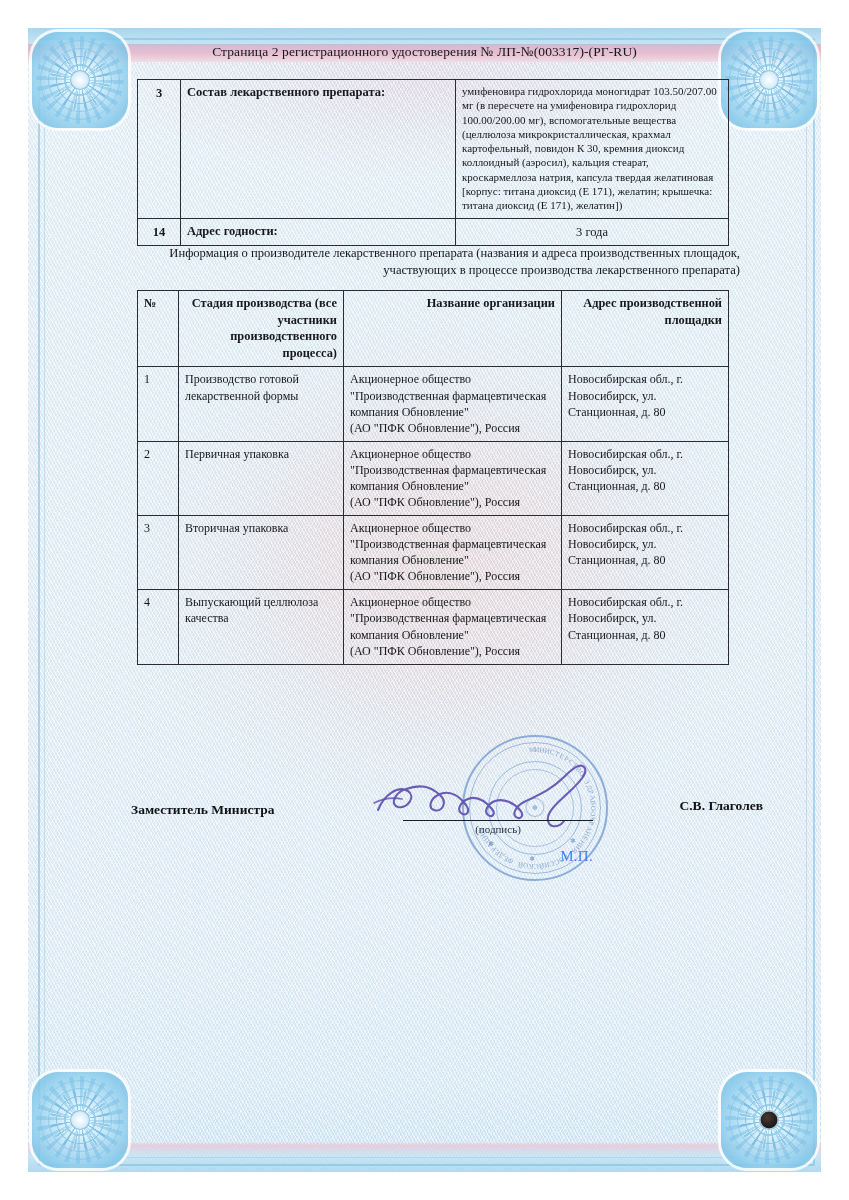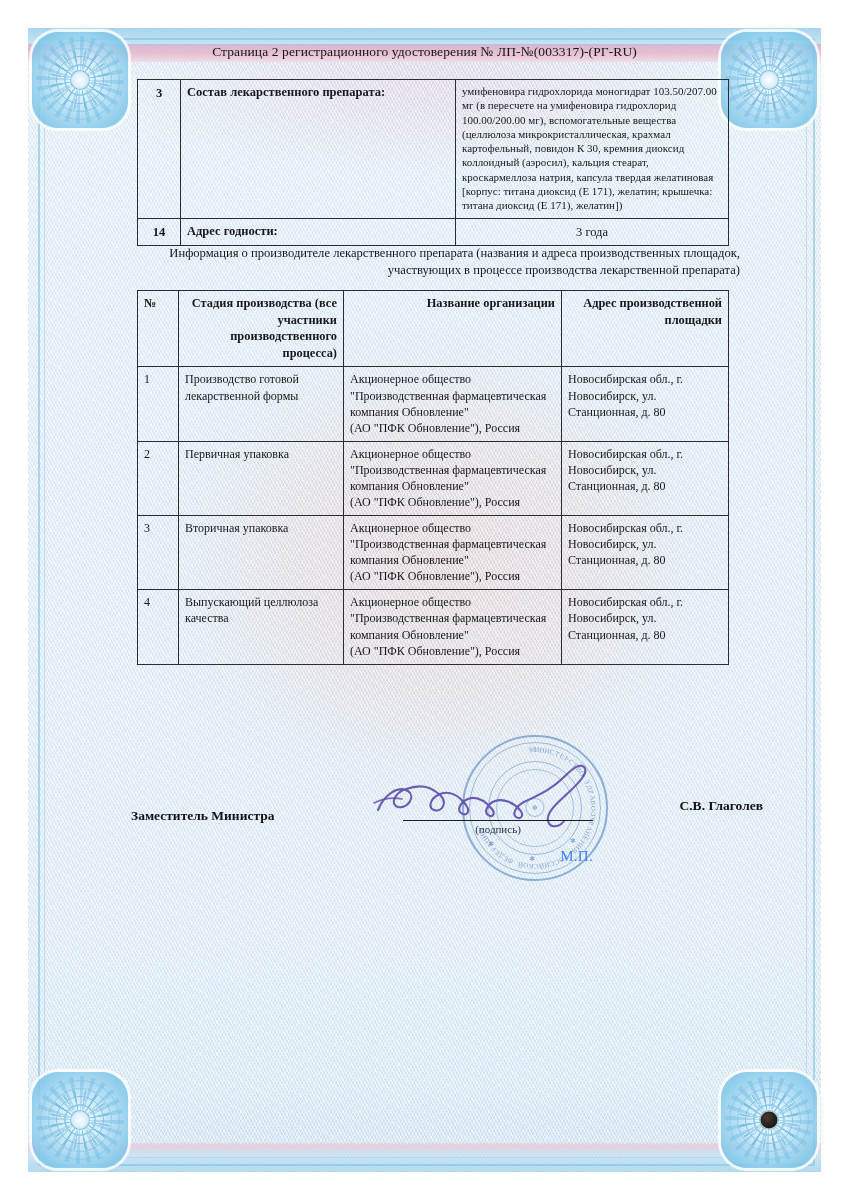--- a/index.html
+++ b/index.html
@@ -213,21 +213,21 @@
 
   
   .sig-block {
     position: absolute;
     left: 0; top: 760px;
     width: 849px;
     height: 130px;
   }
   .sig-title {
     position: absolute;
-    left: 131px; top: 48px;
+    left: 131px; top: 42px;
     font-size: 13.5px;
     font-weight: bold;
     color: #101216;
   }
   .sig-name {
     position: absolute;
     right: 86px; top: 38px;
     font-size: 13.5px;
     font-weight: bold;
     color: #101216;
@@ -384,21 +384,21 @@
         <tr>
           <td class="c-num">14</td>
           <td class="c-label">Адрес годности:</td>
           <td class="c-val center">3 года</td>
         </tr>
       </tbody>
     </table>
 
     <div class="intro">
       <div>Информация о производителе лекарственного препарата (названия и адреса производственных площадок,</div>
-      <div>участвующих в процессе производства лекарственной препарата)</div>
+      <div>участвующих в процессе производства лекарственного препарата)</div>
     </div>
 
     <table class="doc tbl-b">
       <thead>
         <tr>
           <th class="col-no">№</th>
           <th class="col-stage">Стадия производства (все участники производственного процесса)</th>
           <th class="col-org">Название организации</th>
           <th class="col-addr">Адрес производственной площадки</th>
         </tr>

